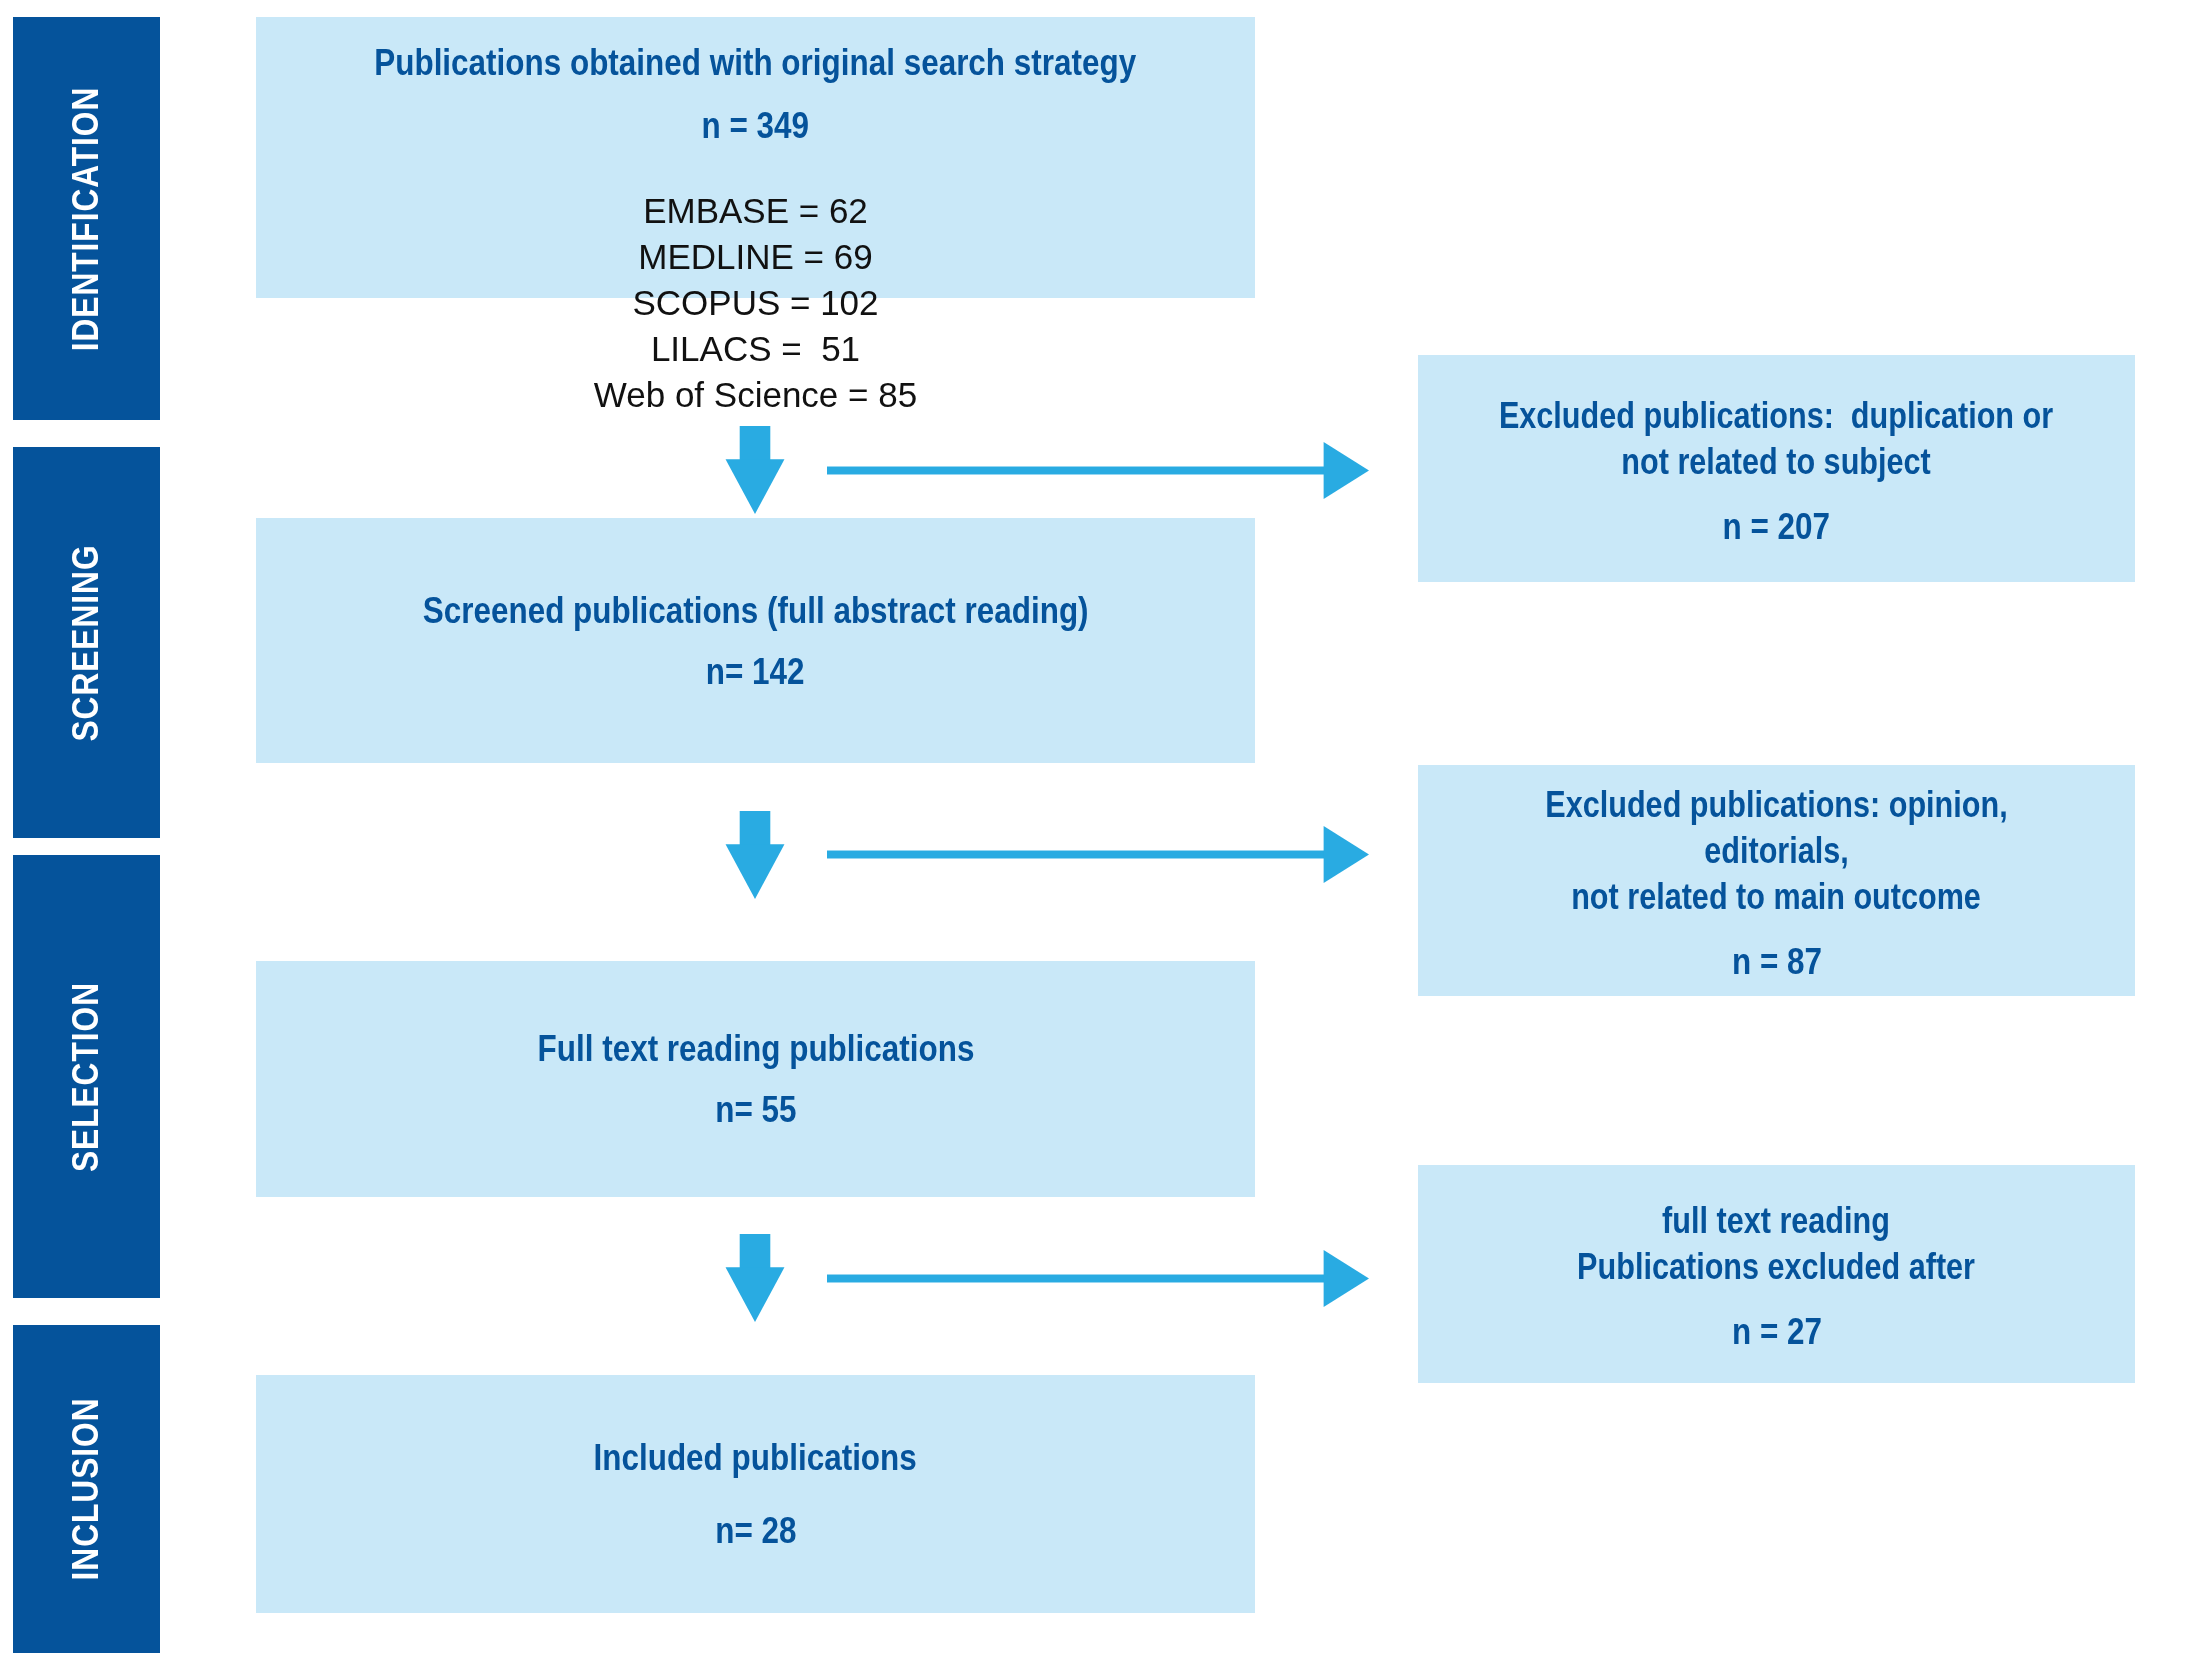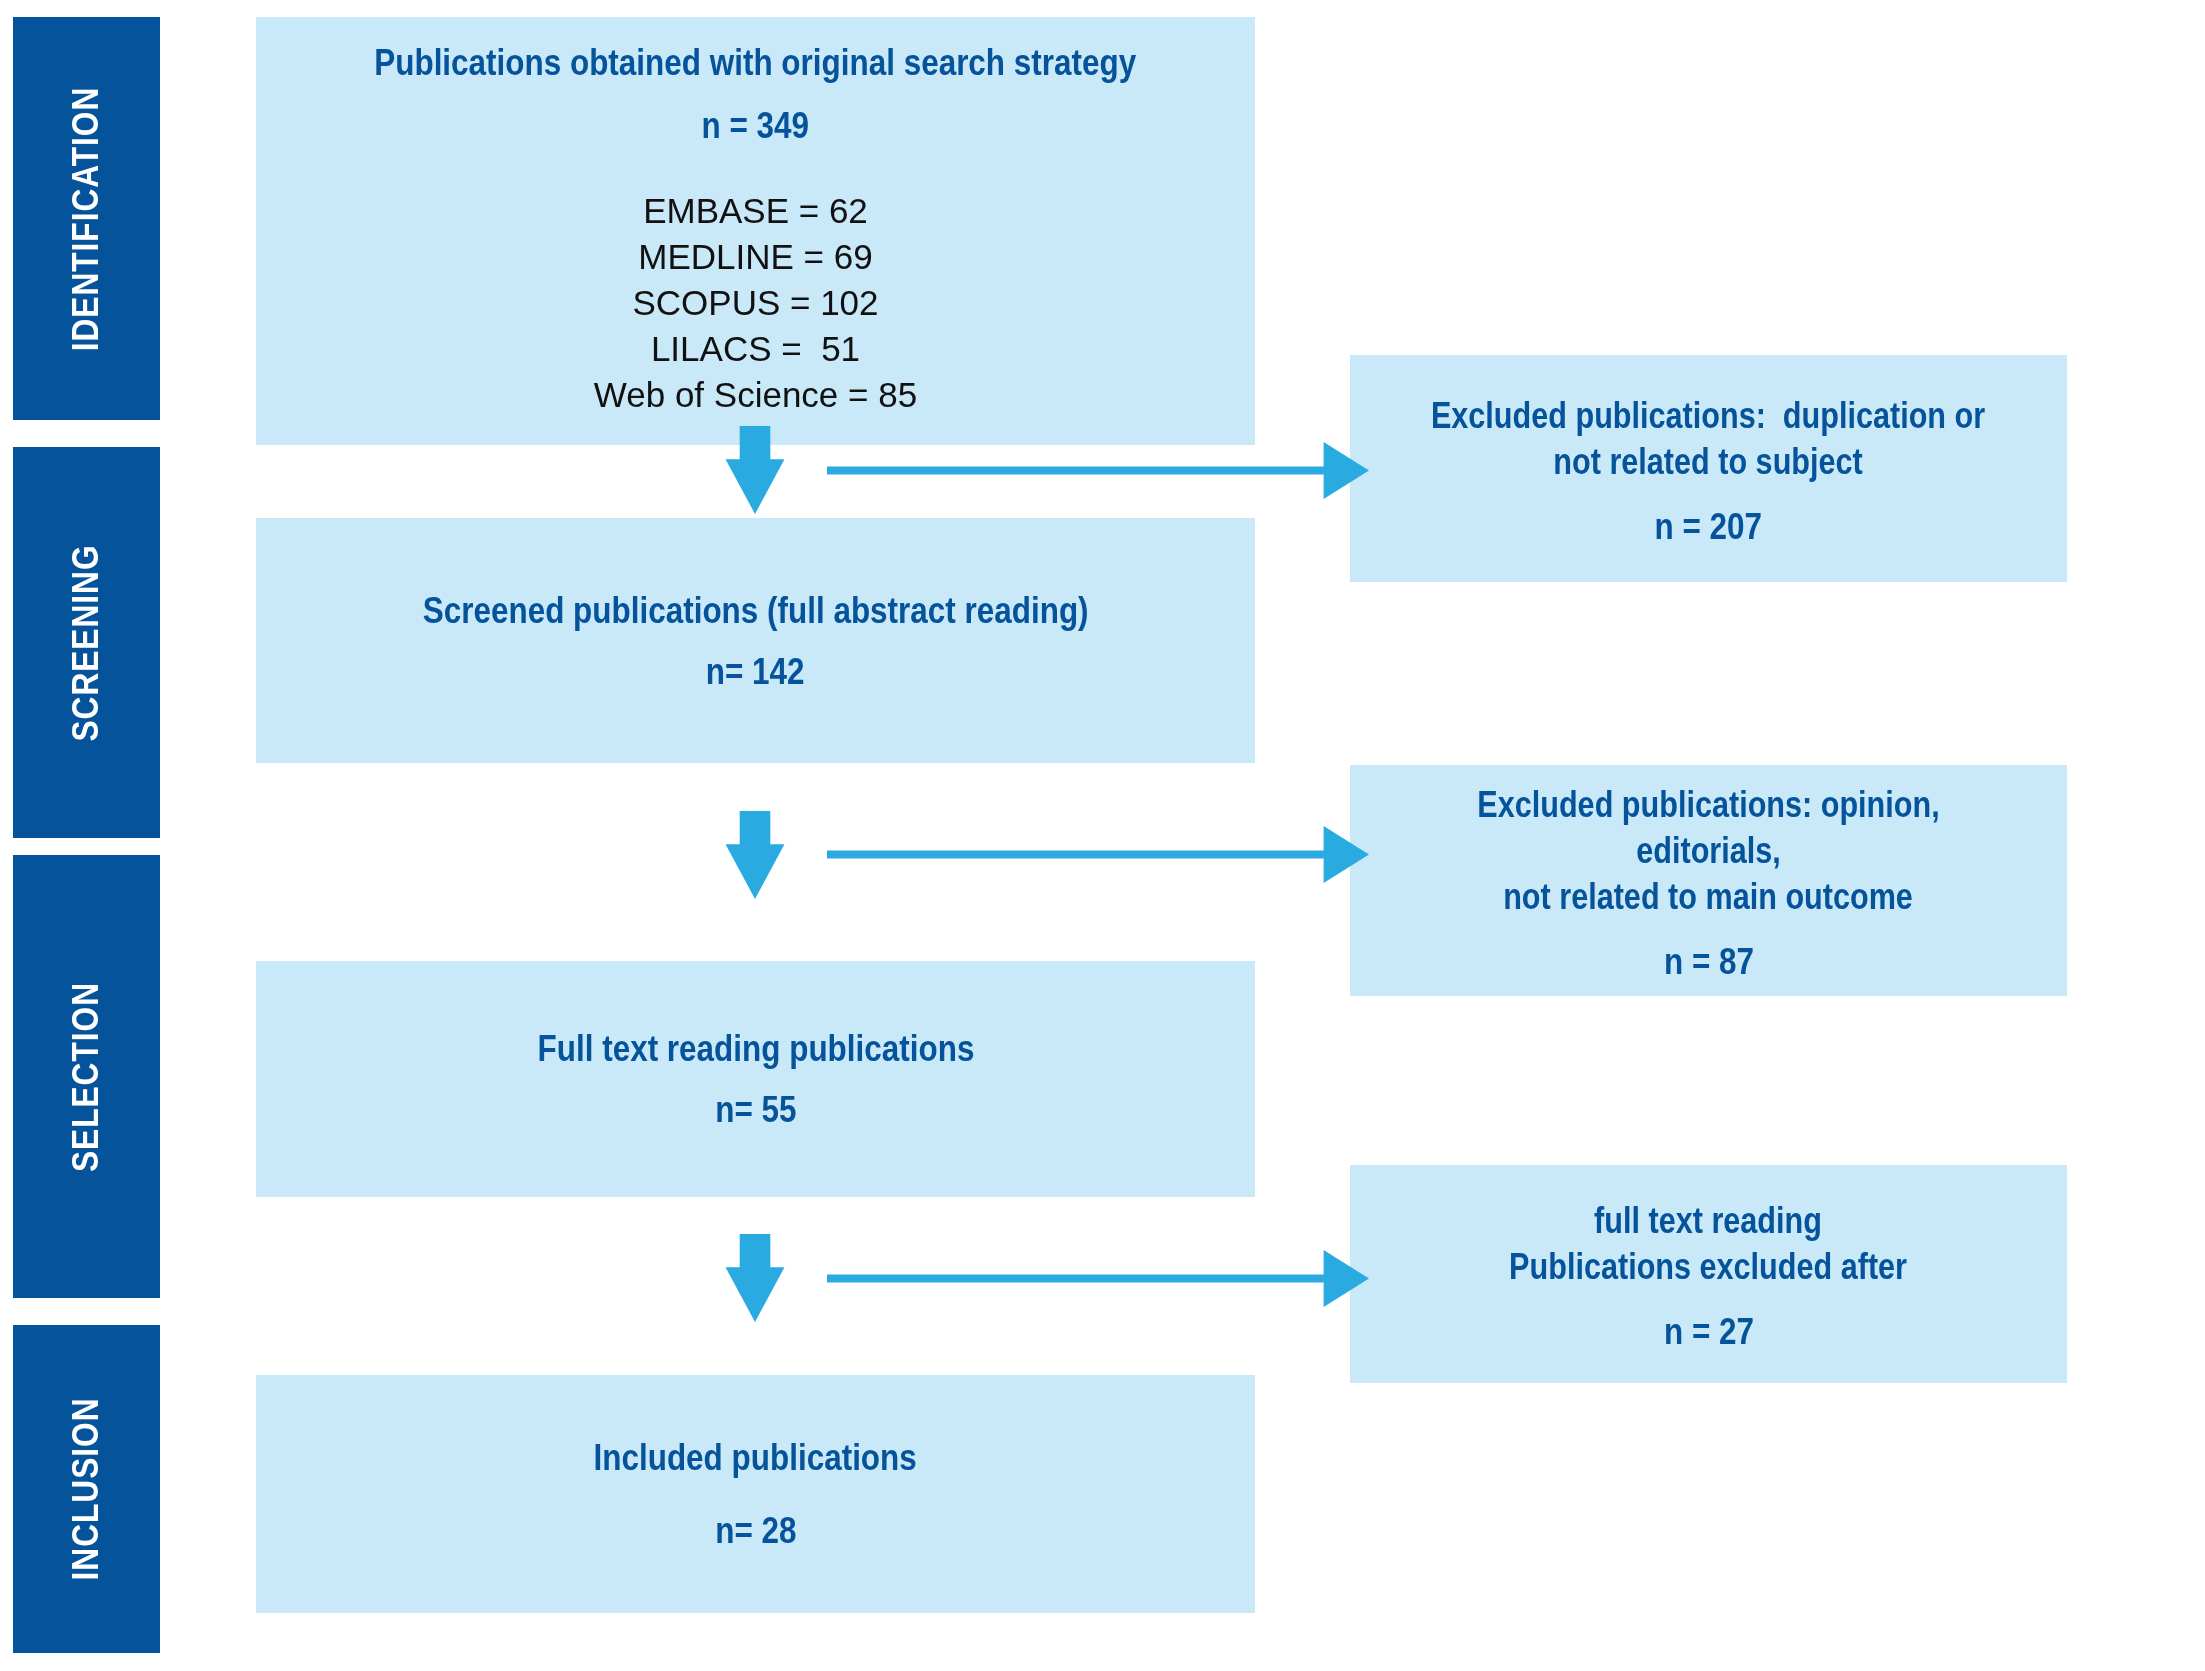--- a/index.html
+++ b/index.html
@@ -50,30 +50,30 @@
   .box-count{
     color:var(--dark-blue);
     font-weight:bold;font-size:37px;line-height:37px;
   }
   .box-details{
     color:#111111;
     font-size:35px;line-height:46px;
     font-weight:normal;
   }
   .box-details .line{white-space:pre-wrap;}
-  #mainbox-1{top:17px;height:428px;justify-content:flex-start;padding-top:27px;box-sizing:border-box;}
+  #mainbox-1{top:17px;height:281px;justify-content:flex-start;padding-top:27px;box-sizing:border-box;}
   #mainbox-1 .box-count{margin-top:25.5px;}
   #mainbox-1 .box-details{margin-top:35px;}
   #mainbox-2{top:518px;height:245px;justify-content:center;gap:24px;}
   #mainbox-3{top:961px;height:236px;justify-content:center;gap:24px;}
   #mainbox-4{top:1375px;height:238px;justify-content:center;gap:36px;}
 
   
   .rightbox{
-    position:absolute;left:1350px;width:717px;
+    position:absolute;left:1418px;width:717px;
     background:var(--light-blue);
     display:flex;flex-direction:column;align-items:center;justify-content:center;
     text-align:center;gap:23px;
   }
   .rtitle{color:var(--dark-blue);font-weight:bold;font-size:36px;line-height:46px;}
   .rline{white-space:pre-wrap;}
   .rightbox .box-count{font-size:37px;}
   #rightbox-1{top:355px;height:227px;}
   #rightbox-2{top:741px;height:231px;margin-top:24px;}
   #rightbox-3{top:1165px;height:218px;}

